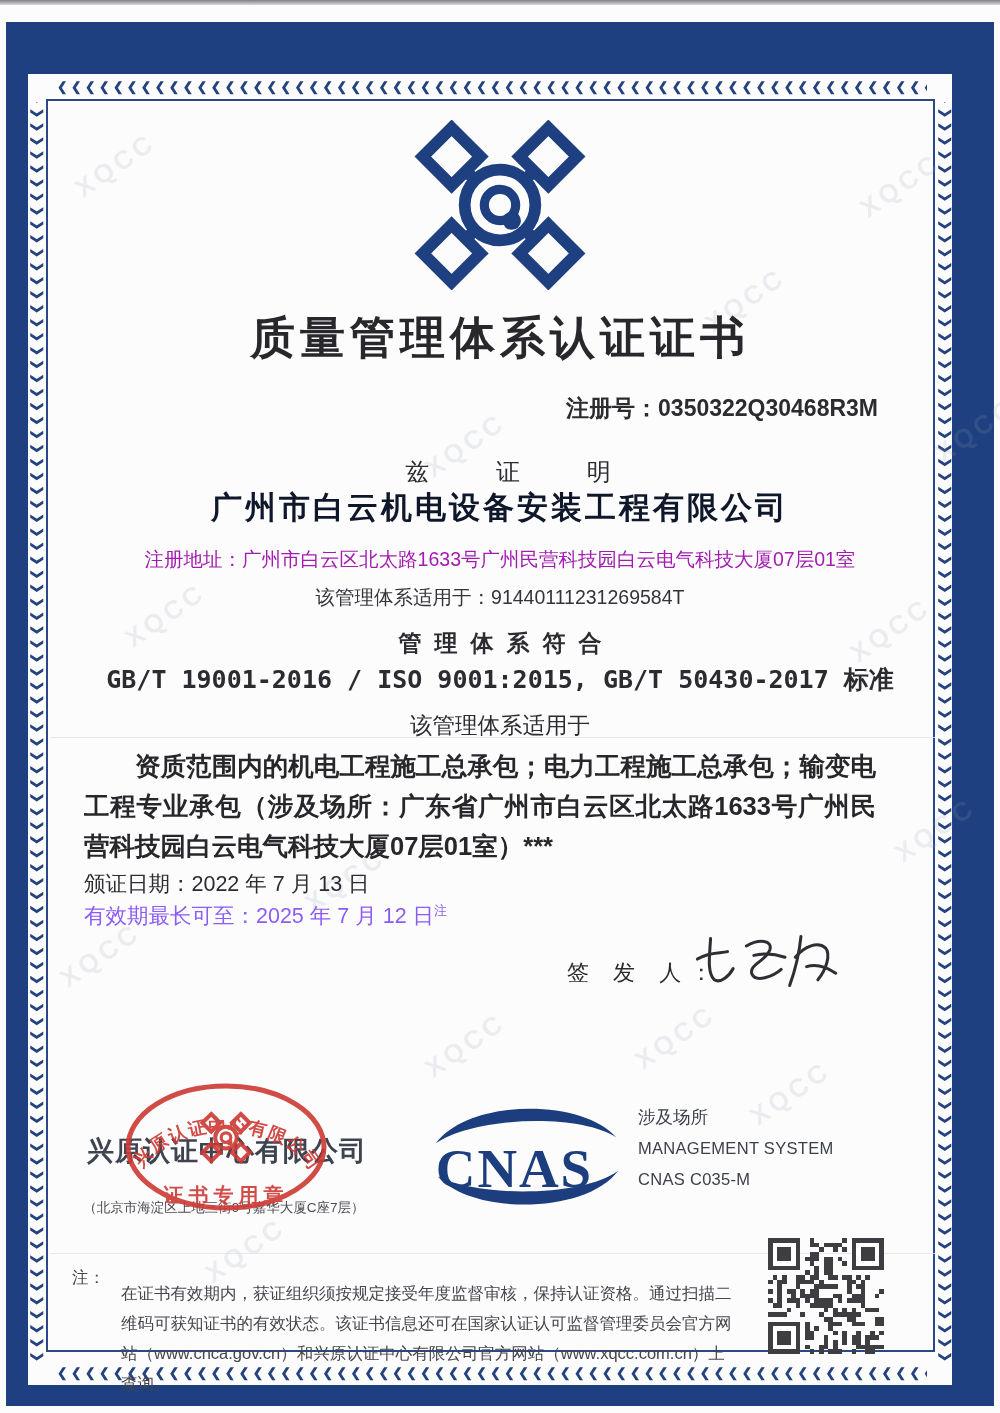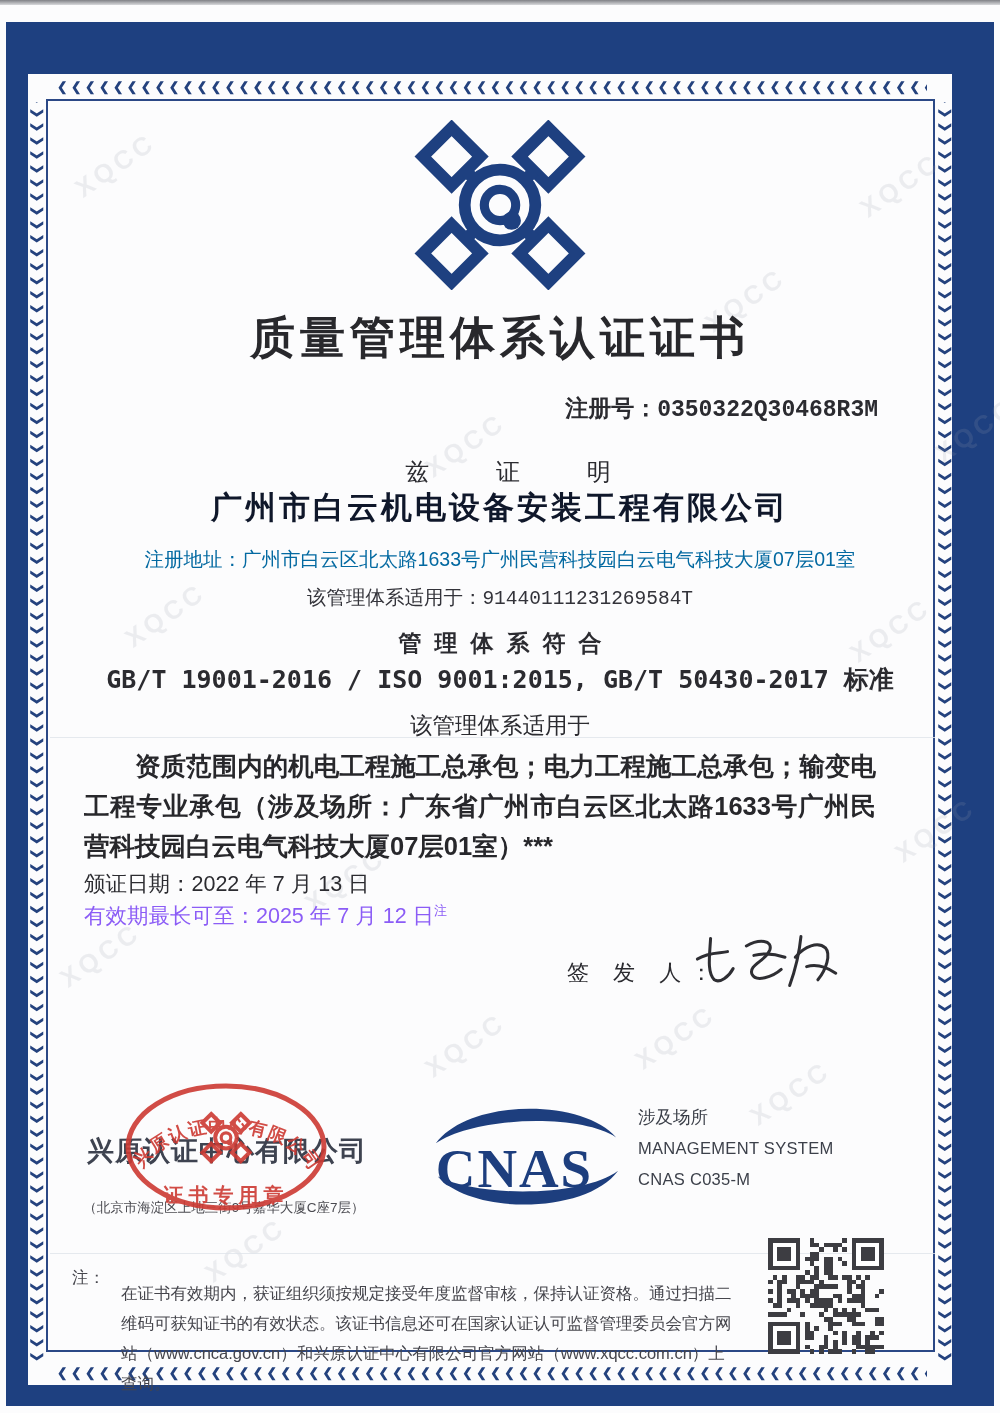--- a/index.html
+++ b/index.html
@@ -22,26 +22,26 @@
         transform-origin:0 0;transform:rotate(-90deg);}
   .chev-right{position:absolute;left:937px;top:1362px;width:1260px;height:15px;
         transform-origin:0 0;transform:rotate(-90deg);}
   .wm{position:absolute;font-size:26px;letter-spacing:4px;color:#9aa0ad;opacity:.16;
         font-weight:bold;pointer-events:none;}
   .rule{position:absolute;left:50px;width:885px;height:1px;background:#dfe3ea;opacity:.8;}
   .org-logo{position:absolute;left:50%;top:120px;transform:translateX(-50%);}
   .title{position:absolute;top:308px;left:0;width:100%;text-align:center;font-size:45px;
         font-weight:bold;letter-spacing:5px;color:#28282c;}
   .reg-line{position:absolute;top:393px;right:122px;font-size:23px;font-weight:bold;color:#2b2b30;}
-  .mono{font-family:Liberation Mono, monospace;}
+  .mono{font-family:Liberation Sans, sans-serif;}
   .certify{position:absolute;top:456px;left:0;width:100%;text-align:center;font-size:24px;
         letter-spacing:30px;text-indent:30px;color:#2b2b30;margin-left:8px;}
   .company{position:absolute;top:487px;left:0;width:100%;text-align:center;font-size:31px;
         font-weight:bold;letter-spacing:3px;color:#0f172a;}
-  .addr{position:absolute;top:546px;left:0;width:100%;text-align:center;font-size:19.5px;color:#0369a1;}
+  .addr{position:absolute;top:546px;left:0;width:100%;text-align:center;font-size:19.5px;color:#a21caf;}
   .credit{position:absolute;top:584px;left:0;width:100%;text-align:center;font-size:19.5px;color:#33333a;}
   .conform{position:absolute;top:628px;left:0;width:100%;text-align:center;font-size:23px;
         letter-spacing:13px;text-indent:13px;color:#2b2b30;font-weight:bold;}
   .standards{position:absolute;top:663px;left:0;width:100%;text-align:center;font-size:25px;
         font-weight:bold;font-family:"DejaVu Sans Mono",monospace;color:#2b2b30;}
   .scope-heading{position:absolute;top:710px;left:0;width:100%;text-align:center;
         font-size:22.5px;color:#2b2b30;}
   .scope{position:absolute;top:746px;left:84px;width:792px;font-size:25.5px;font-weight:bold;
         line-height:40px;text-indent:2em;color:#27272b;text-align:justify;margin:0;}
   .date1{position:absolute;top:869px;left:84px;font-size:21.5px;color:#2b2b30;}

